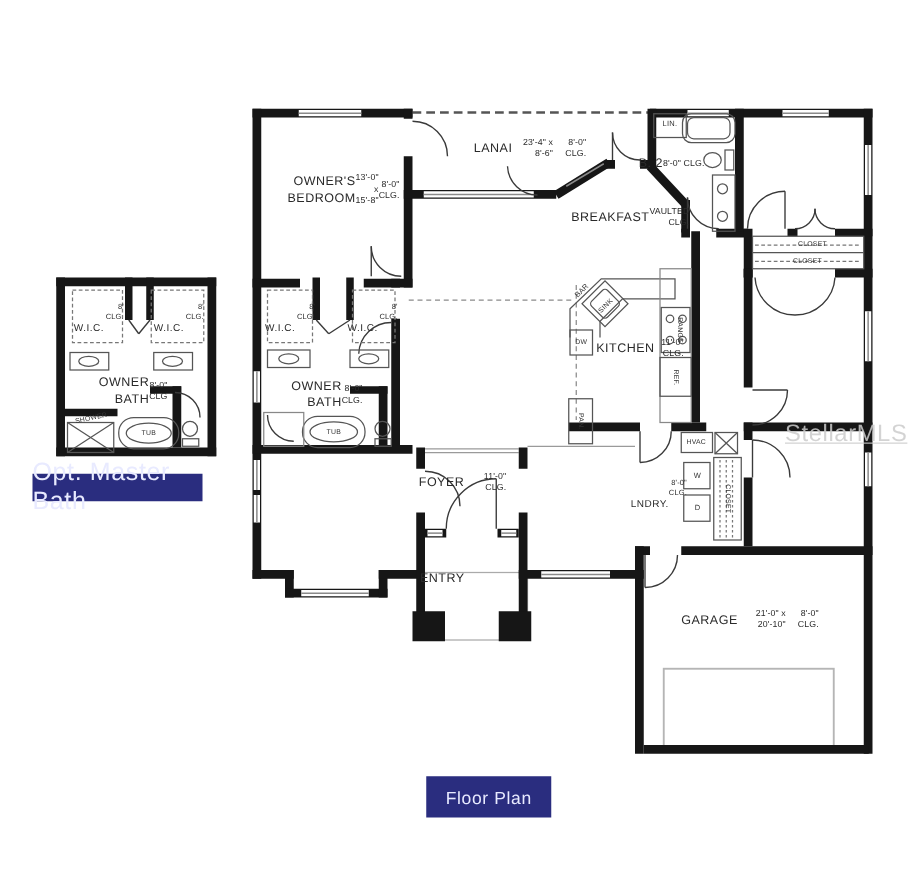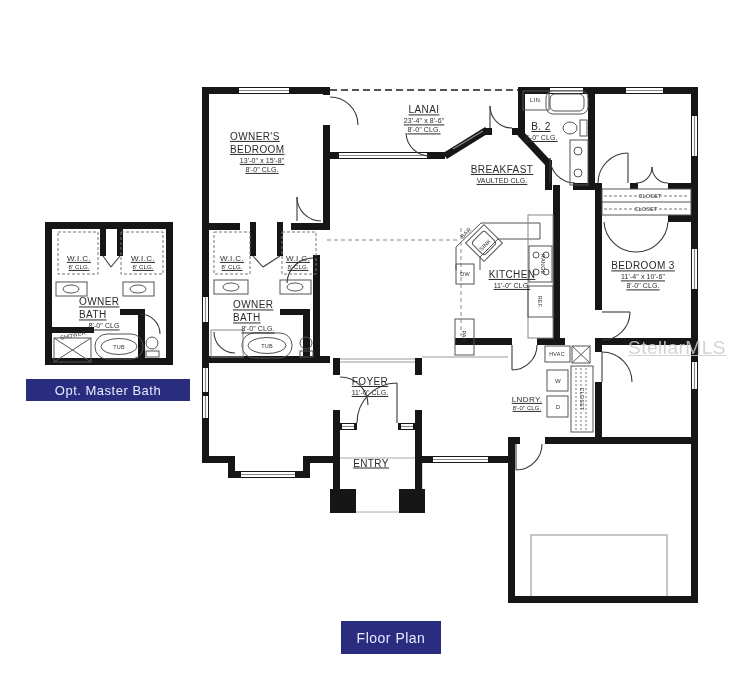--- a/index.html
+++ b/index.html
@@ -1,20 +1,20 @@
 <!DOCTYPE html>
 <html><head>
 <meta charset="utf-8">
 <style>
   html,body{margin:0;padding:0;background:#ffffff;}
   #stage{position:relative;width:731px;height:698px;background:#ffffff;overflow:hidden;
          font-family:"Liberation Sans",sans-serif;color:#242424;}
   #plan-svg{position:absolute;left:0;top:0;}
-  .rl{position:absolute;transform:translate(-50%,-50%);display:flex;flex-direction:column;
-      align-items:center;text-align:left;line-height:1.3;color:#2a2a2a;white-space:pre-line;text-decoration:underline;}
+  .rl{position:absolute;transform:translate(-50%,-50%);display:flex;flex-direction:row;
+      align-items:center;text-align:right;line-height:1.3;color:#2a2a2a;white-space:pre-line;}
   .rl .n{font-size:10px;letter-spacing:.4px;}
   .rl .d{font-size:7px;letter-spacing:.1px;}
   .rl .c{font-size:7px;letter-spacing:.1px;}
   .rl.small .n{font-size:8px;margin-top:24px;}
   .rl.small .c{font-size:6px;}
   .fx{position:absolute;font-size:6px;letter-spacing:.2px;color:#333;
       transform:translate(-50%,-50%);white-space:nowrap;}
   .fx.r90{transform:translate(-50%,-50%) rotate(90deg);}
   .fx.r-45{transform:translate(-50%,-50%) rotate(-45deg);}
   .fx.r-12{transform:translate(-50%,-50%) rotate(-12deg);}
@@ -290,35 +290,35 @@
     <span class="c">8'-0" CLG.</span>
   </div>
   <div class="rl" style="left:502px;top:174px;width:90px">
     <span class="n">BREAKFAST</span>
     <span class="c">VAULTED CLG.</span>
   </div>
   <div class="rl" style="left:512px;top:279px;width:70px">
     <span class="n">KITCHEN</span>
     <span class="c">11'-0" CLG.</span>
   </div>
-  <div class="rl" style="left:643px;top:275px;width:90px">
-    <span class="n">BEDROOM 3</span>
-    <span class="d">11'-4" x 10'-6"</span>
-    <span class="c">8'-0" CLG.</span>
-  </div>
   <div class="rl small" style="left:527px;top:392px;width:45px">
     <span class="n">LNDRY.</span>
     <span class="c">8'-0" CLG.</span>
   </div>
   <div class="rl" style="left:370px;top:386px;width:70px">
     <span class="n">FOYER</span>
     <span class="c">11'-0" CLG.</span>
   </div>
   <div class="rl" style="left:371px;top:463px;width:70px">
     <span class="n">ENTRY</span>
+  </div>
+  <div class="rl" style="left:600px;top:496px;width:110px">
+    <span class="n">GARAGE</span>
+    <span class="d">21'-0" x 20'-10"</span>
+    <span class="c">8'-0" CLG.</span>
   </div>
   <div class="rl" style="left:258px;top:316px;width:50px">
     <span class="n">OWNER BATH</span>
     <span class="c">8'-0" CLG.</span>
   </div>
   <div class="rl" style="left:104px;top:313px;width:50px">
     <span class="n">OWNER BATH</span>
     <span class="c">8'-0" CLG</span>
   </div>
   <div class="rl small" style="left:232px;top:251px;width:40px">
@@ -348,18 +348,18 @@
   <div class="fx tiny" style="left:557px;top:354px">HVAC</div>
   <div class="fx" style="left:558px;top:381px">W</div>
   <div class="fx" style="left:558px;top:407px">D</div>
   <div class="fx r90 tiny" style="left:582px;top:399px">CLOSET</div>
   <div class="fx tiny" style="left:650px;top:196px">CLOSET</div>
   <div class="fx tiny" style="left:646px;top:209px">CLOSET</div>
   <div class="fx tiny" style="left:267px;top:346px">TUB</div>
   <div class="fx tiny" style="left:119px;top:347px">TUB</div>
   <div class="fx r-12 tiny" style="left:73px;top:335px">SHOWER</div>
 
-  <div class="chip" style="left:26px;top:379px;width:164px;height:22px;font-size:13px">Opt. Master Bath</div>
+  <div class="chip" style="left:26px;top:379px;width:136px;height:22px;font-size:20px">Opt. Master Bath</div>
   <div class="chip" style="left:341px;top:621px;width:100px;height:33px;font-size:14px">Floor Plan</div>
 
   <div class="watermark">StellarMLS</div>
 
 </div>
 
 </body></html>

